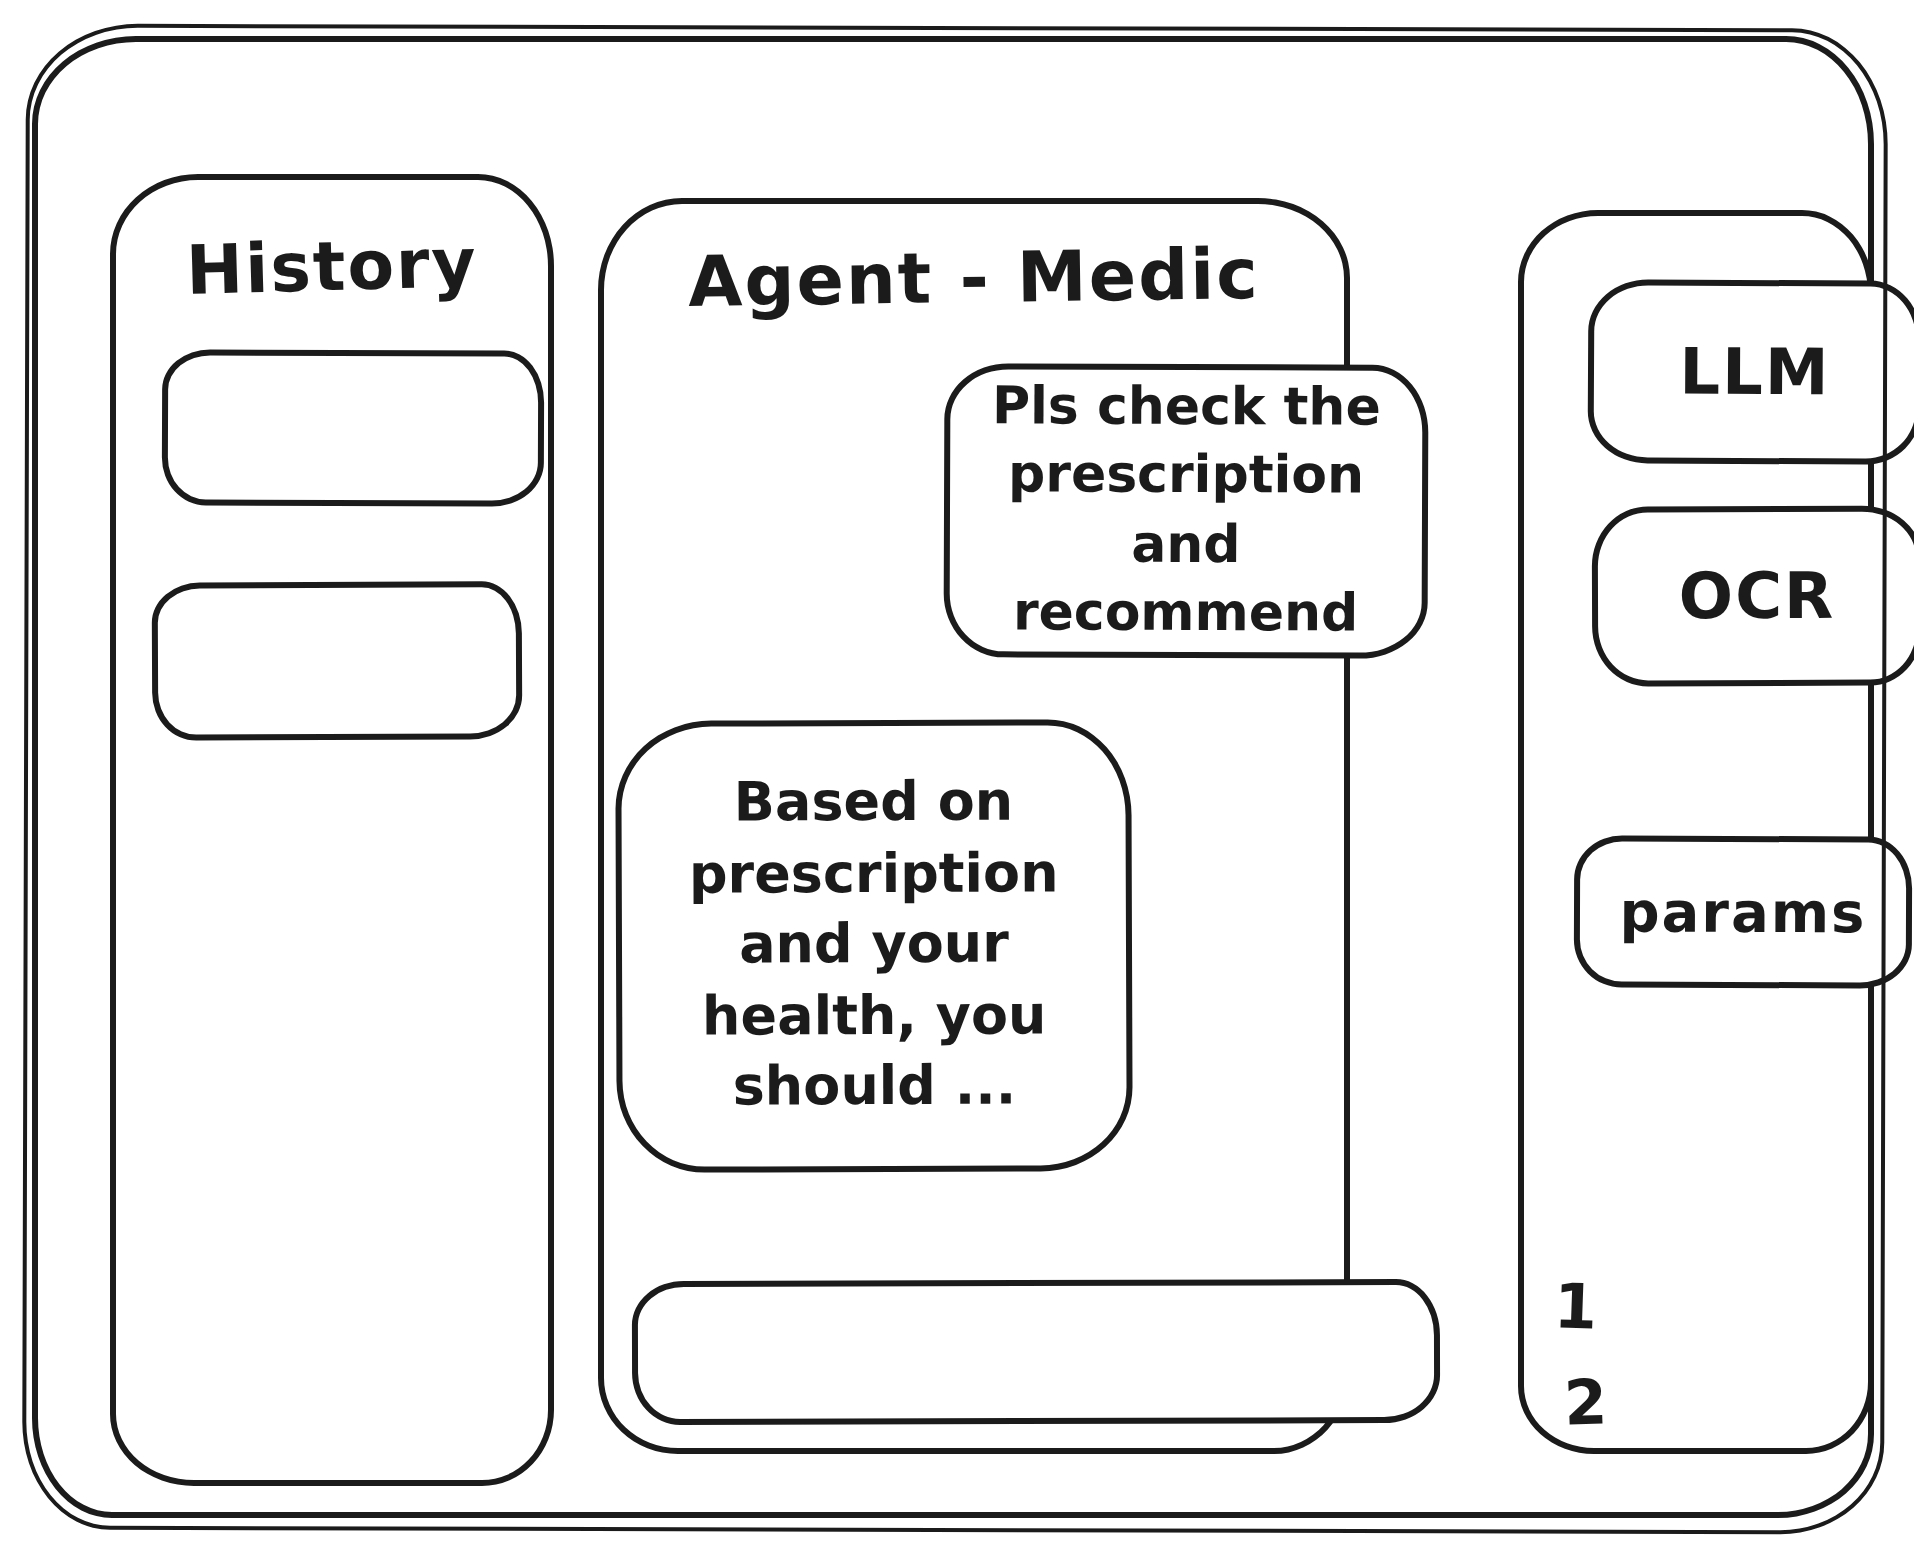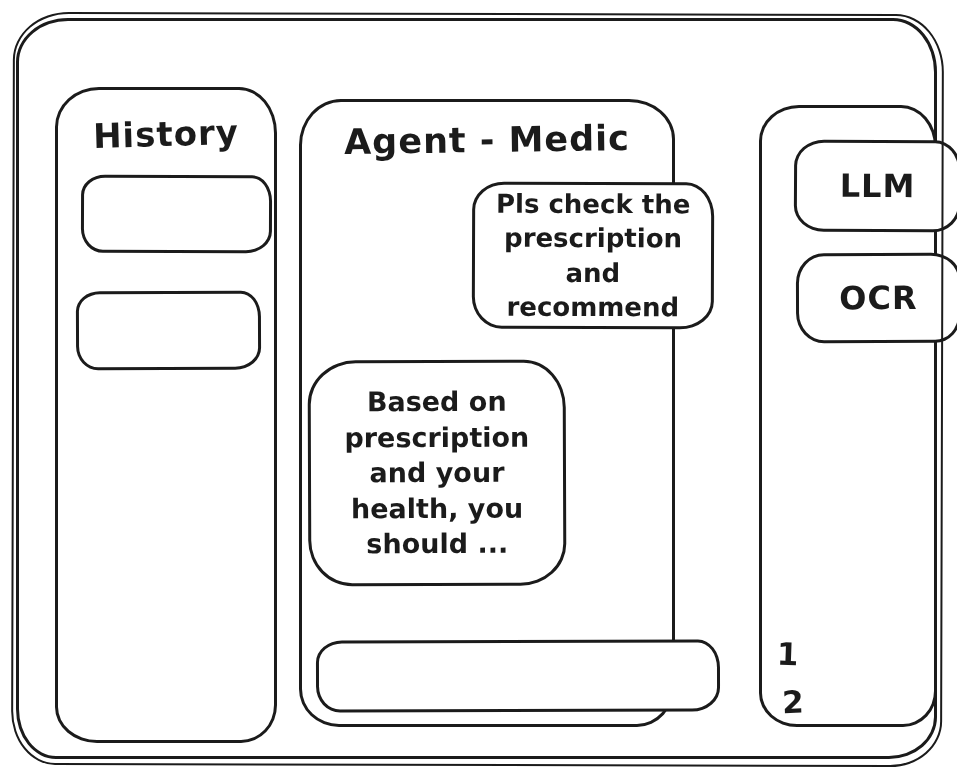--- a/index.html
+++ b/index.html
@@ -169,17 +169,20 @@
     </div>
   </div>
 
   <div class="sketch tools-panel">
     <div class="tool-box tool-llm">
       <span>LLM</span>
     </div>
     <div class="tool-box tool-ocr">
       <span>OCR</span>
     </div>
+    <div class="tool-box tool-params">
+      <span>params</span>
+    </div>
     <div class="doc-num n1">1</div>
     <div class="doc-num n2">2</div>
   </div>
 
 </div>
 
 </body></html>

